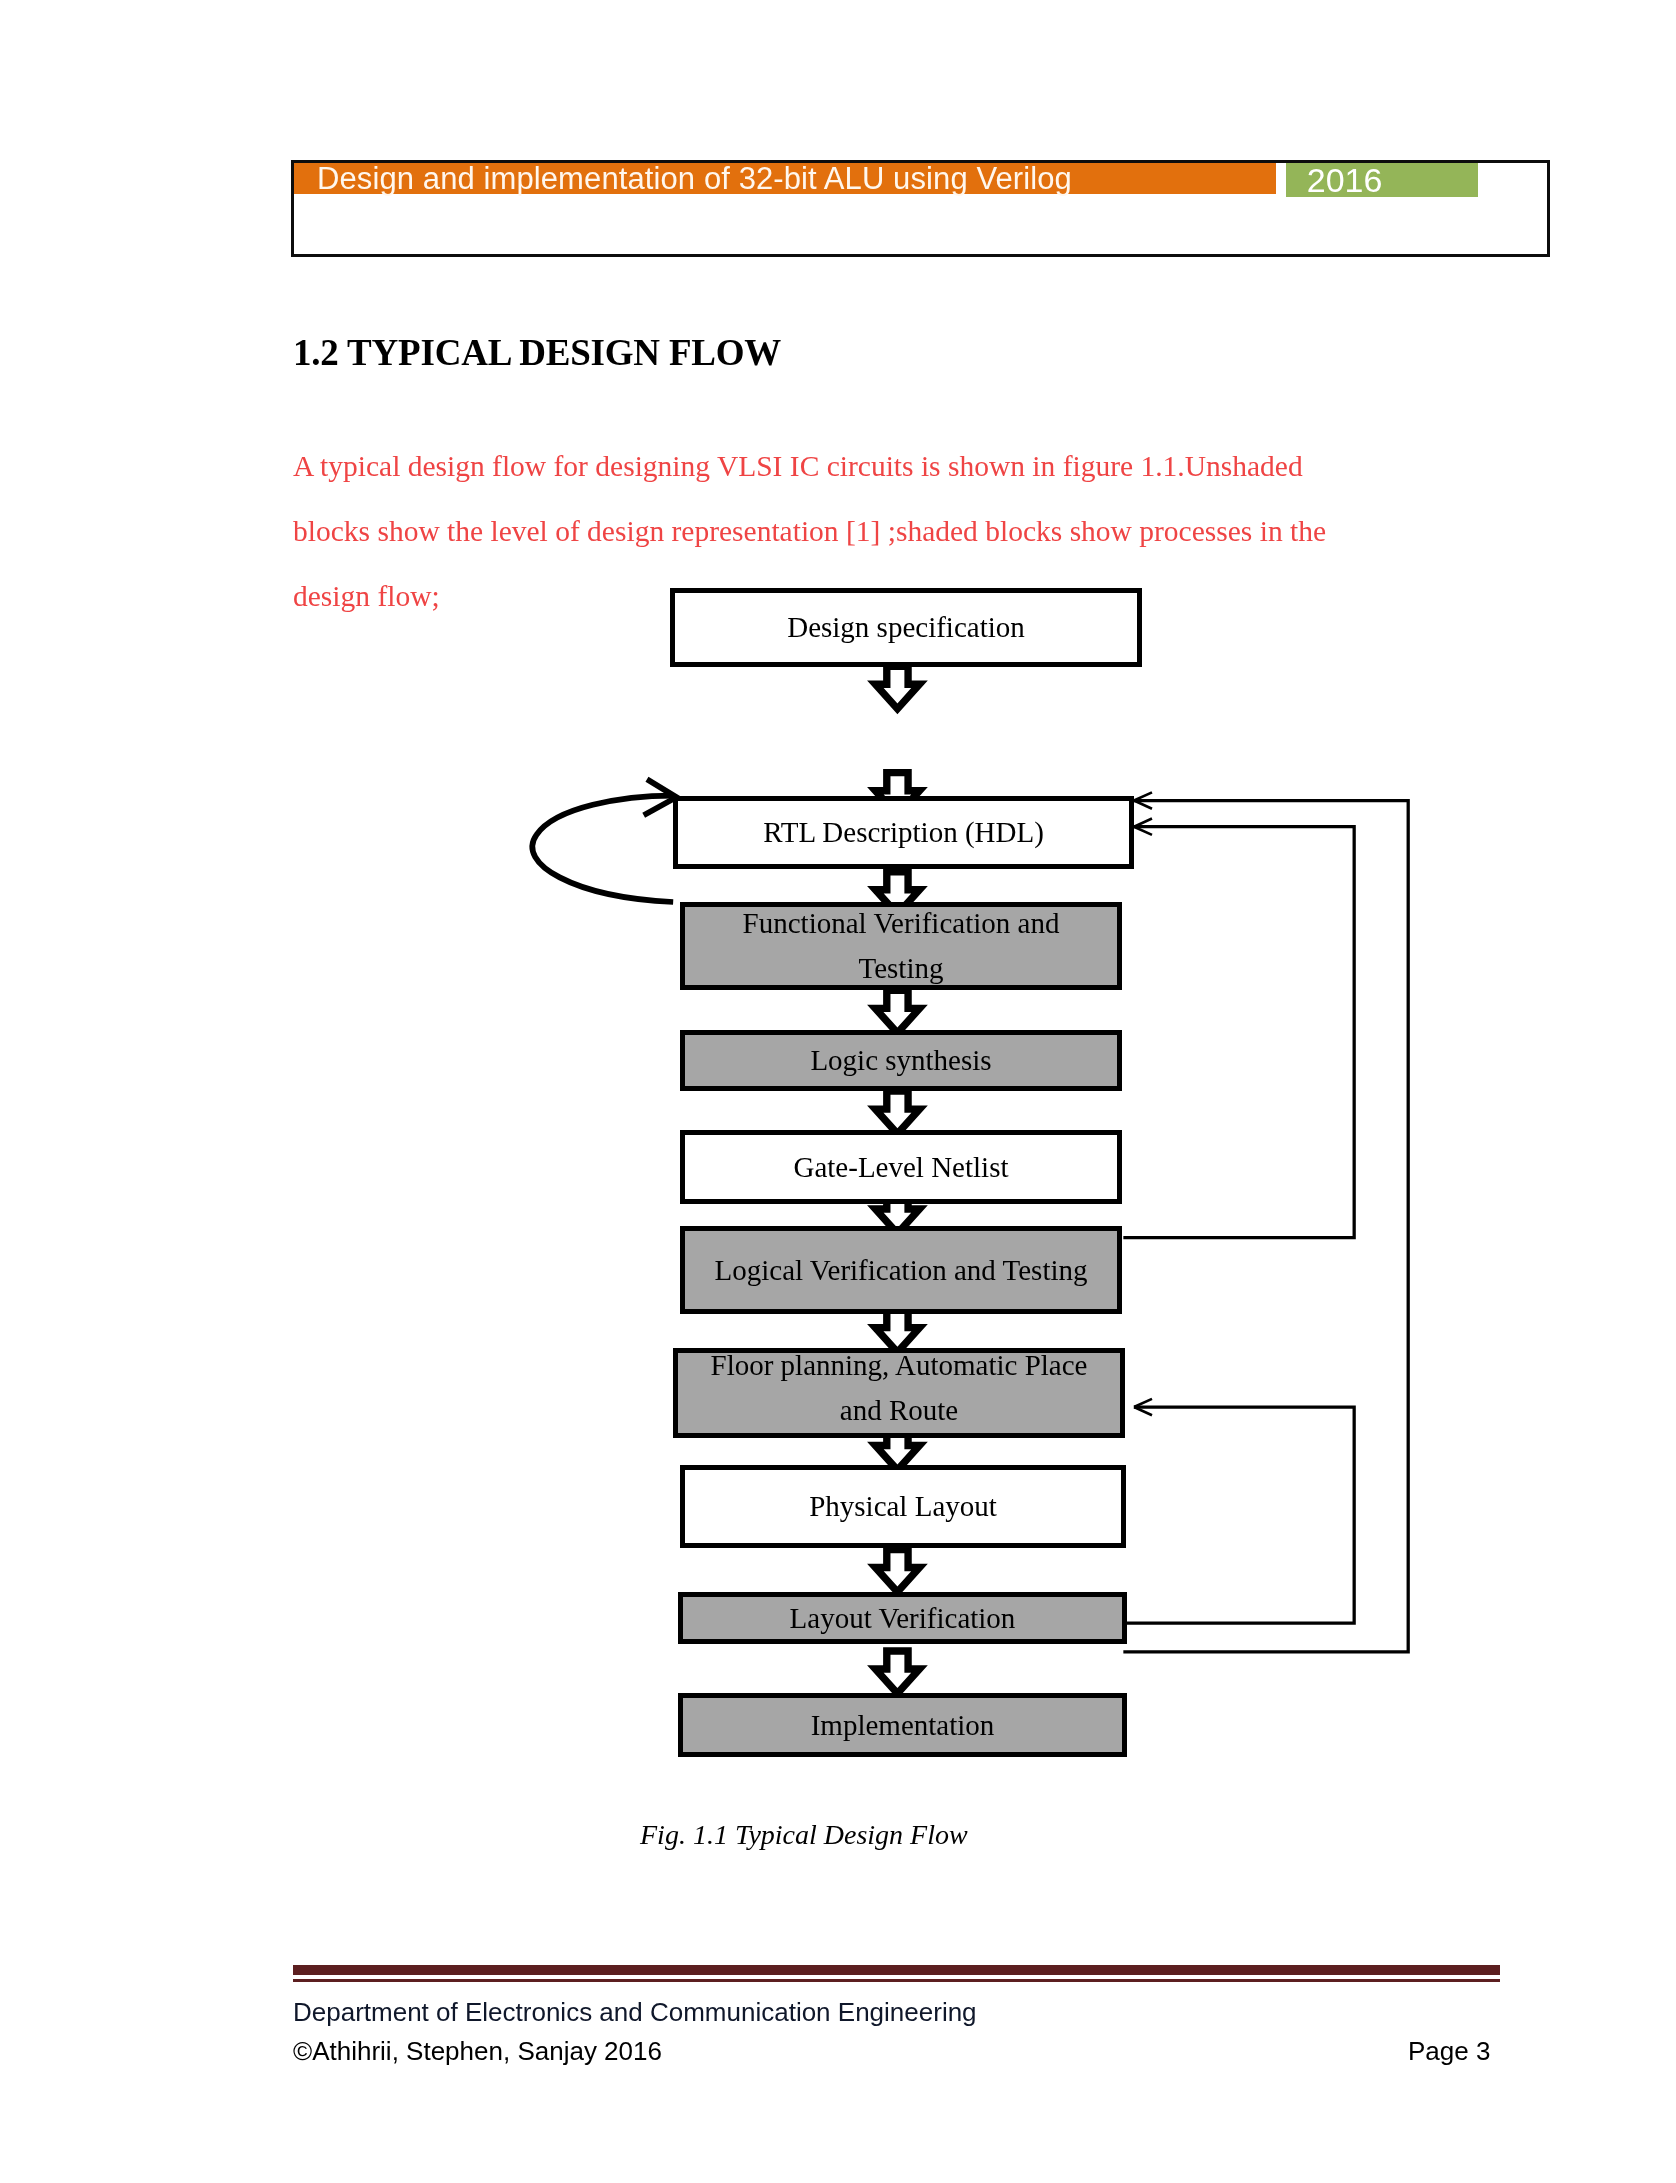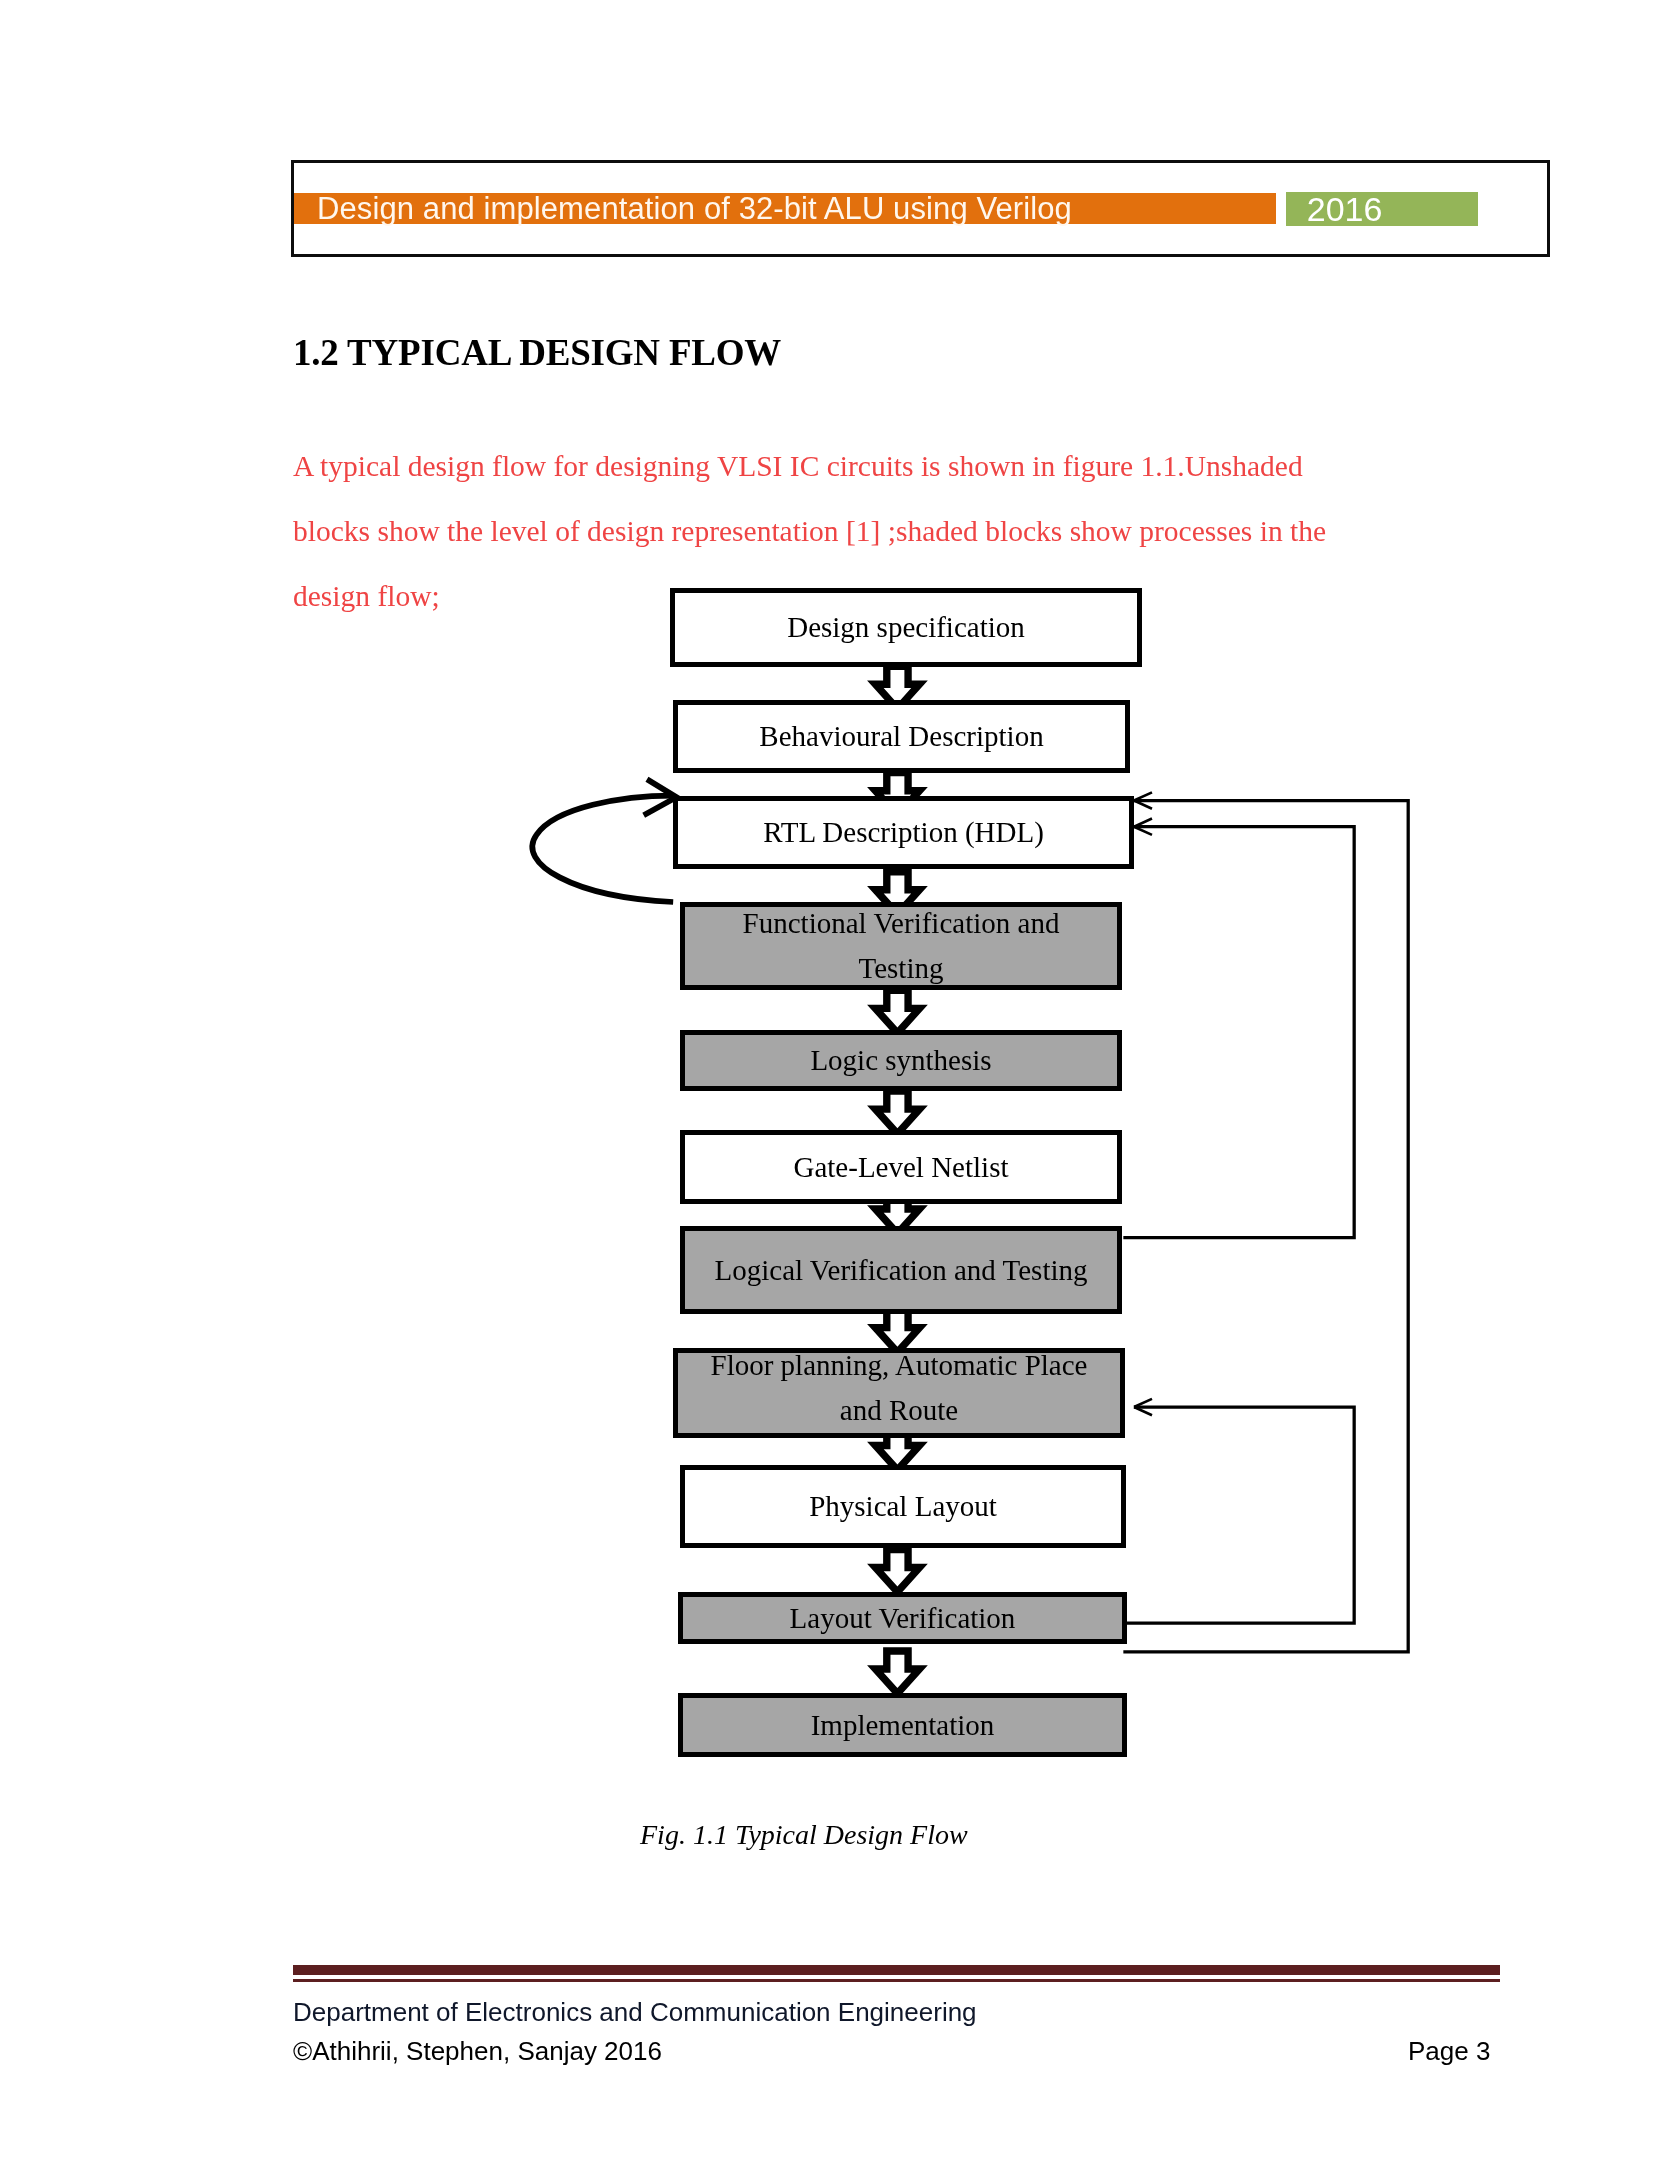--- a/index.html
+++ b/index.html
@@ -19,21 +19,21 @@
   #header-band {
     position: absolute;
     left: 291px;
     top: 160px;
     width: 1259px;
     height: 97px;
     border: 3.3px solid #0d0d0d;
     box-sizing: border-box;
     background: #ffffff;
     display: flex;
-    align-items: center;
+    align-items: flex-start;
   }
   #header-title-block {
     background: #E2700D;
     flex: 0 0 982px;
     display: flex;
     align-items: center;
     padding-left: 23px;
     box-sizing: border-box;
   }
   #header-title-text {
@@ -240,23 +240,20 @@
 
     <g fill="none" stroke="#000000" stroke-width="4">
       <path d="M 1372,2018 L 1720,2018 L 1720,978 L 1385,978" marker-end="url(#thinarrow)"></path>
     </g>
   </svg>
 
   <div class="fc-box node" style="left:670px; top:588px; width:472px; height:79px;">
     <span>Design specification</span>
   </div>
 
-  <div class="fc-box node" style="left:673px; top:700px; width:457px; height:73px;">
-    <span>Behavioural Description</span>
-  </div>
 
   <div class="fc-box node" style="left:673px; top:796px; width:461px; height:73px;">
     <span>RTL Description (HDL)</span>
   </div>
 
   <div class="fc-box node shaded" style="left:680px; top:902px; width:442px; height:88px;">
     <span style="max-width:377px;">Functional Verification and Testing</span>
   </div>
 
   <div class="fc-box node shaded" style="left:680px; top:1030px; width:442px; height:61px;">

